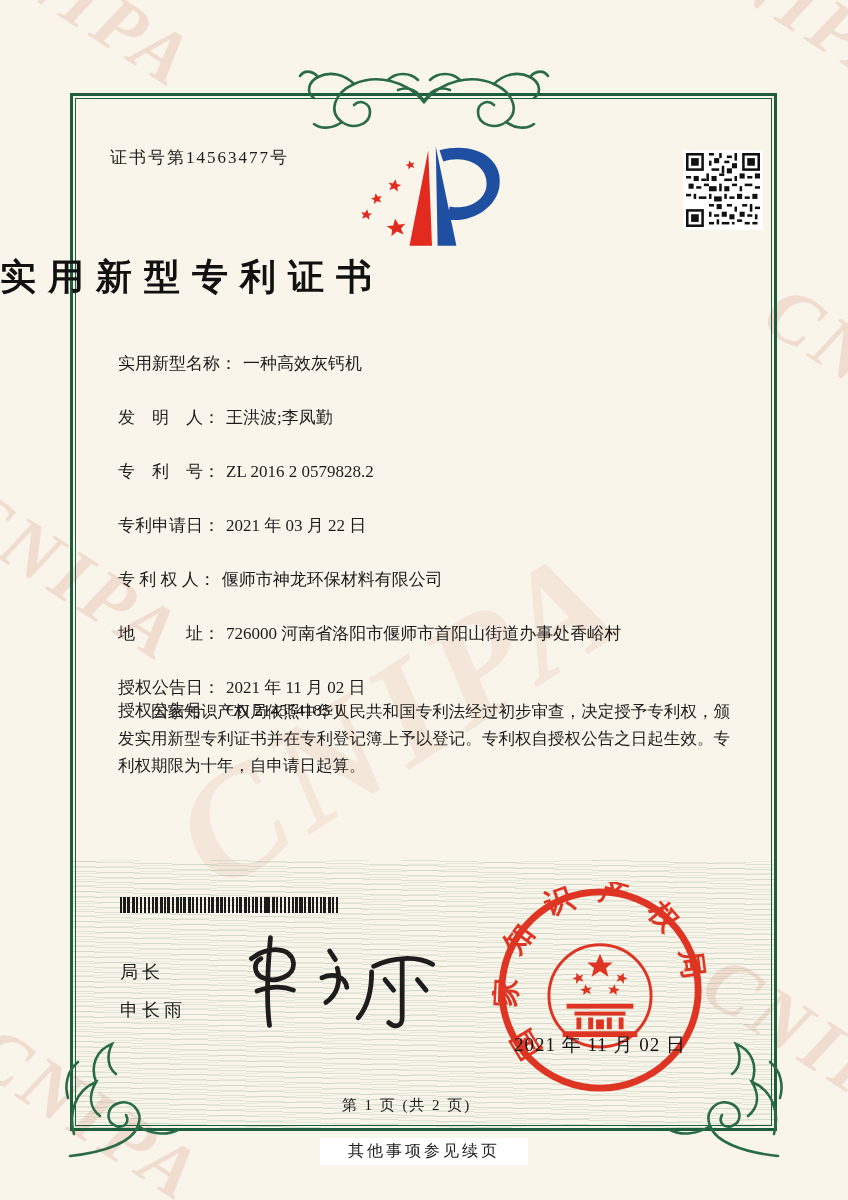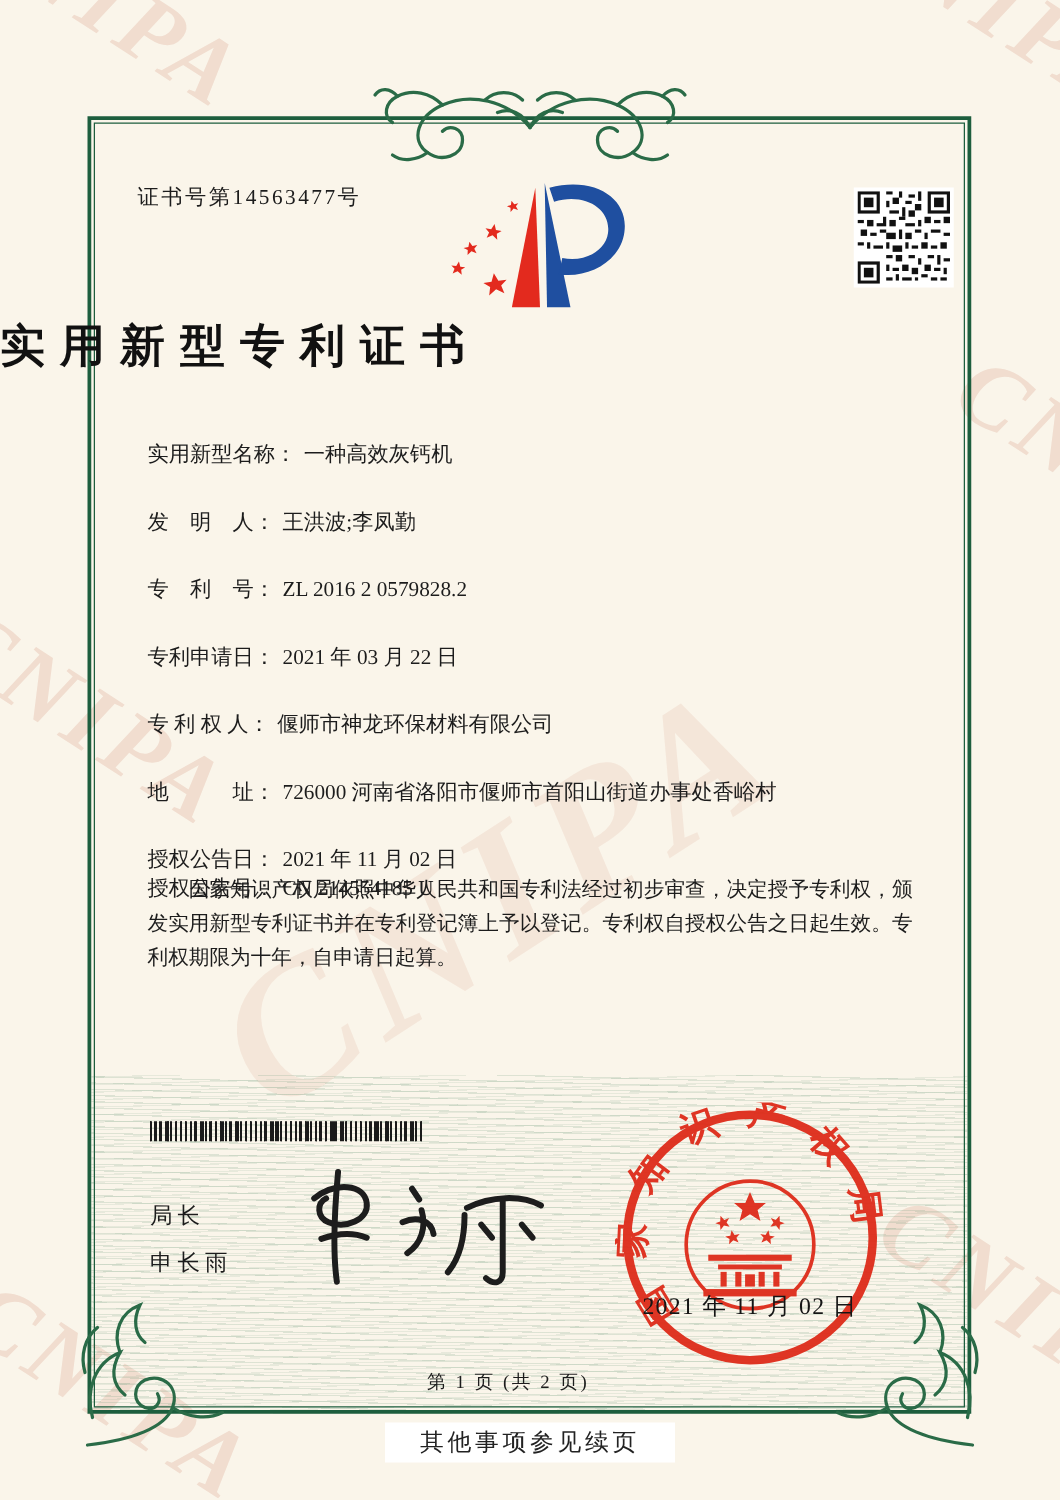--- a/index.html
+++ b/index.html
@@ -63,21 +63,21 @@
   
   .seal{left:492px;top:882px;opacity:.94;}
   .seal-date{left:498px;top:1032px;width:204px;text-align:center;font-size:19px;color:#151515;letter-spacing:1px;}
   
   .page-no{left:70px;top:1096px;width:673px;text-align:center;font-size:15px;letter-spacing:2px;}
   .note-box{
     left:0;top:1138px;width:848px;text-align:center;
   }
   .note-box span{
     display:inline-block;background:#ffffff;padding:3px 28px;
-    font-size:19px;letter-spacing:3px;color:#222;
+    font-size:16px;letter-spacing:3px;color:#222;
   }
 </style>
 </head>
 <body>
 
 <div class="wm" style="left:-48px;top:-44px;">CNIPA</div>
 <div class="wm" style="left:668px;top:-40px;">CNIPA</div>
 <div class="wm" style="left:752px;top:330px;">CNIPA</div>
 <div class="wm" style="left:-60px;top:530px;">CNIPA</div>
 <div class="wm" style="left:-40px;top:1070px;">CNIPA</div>

